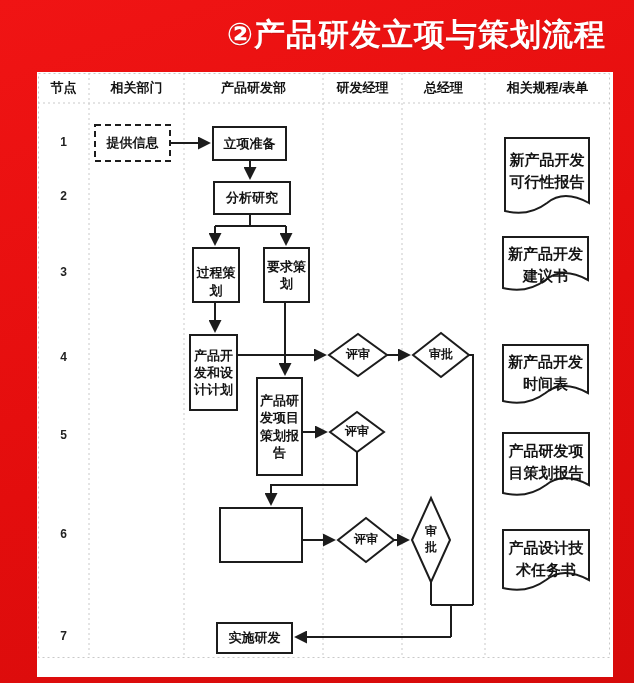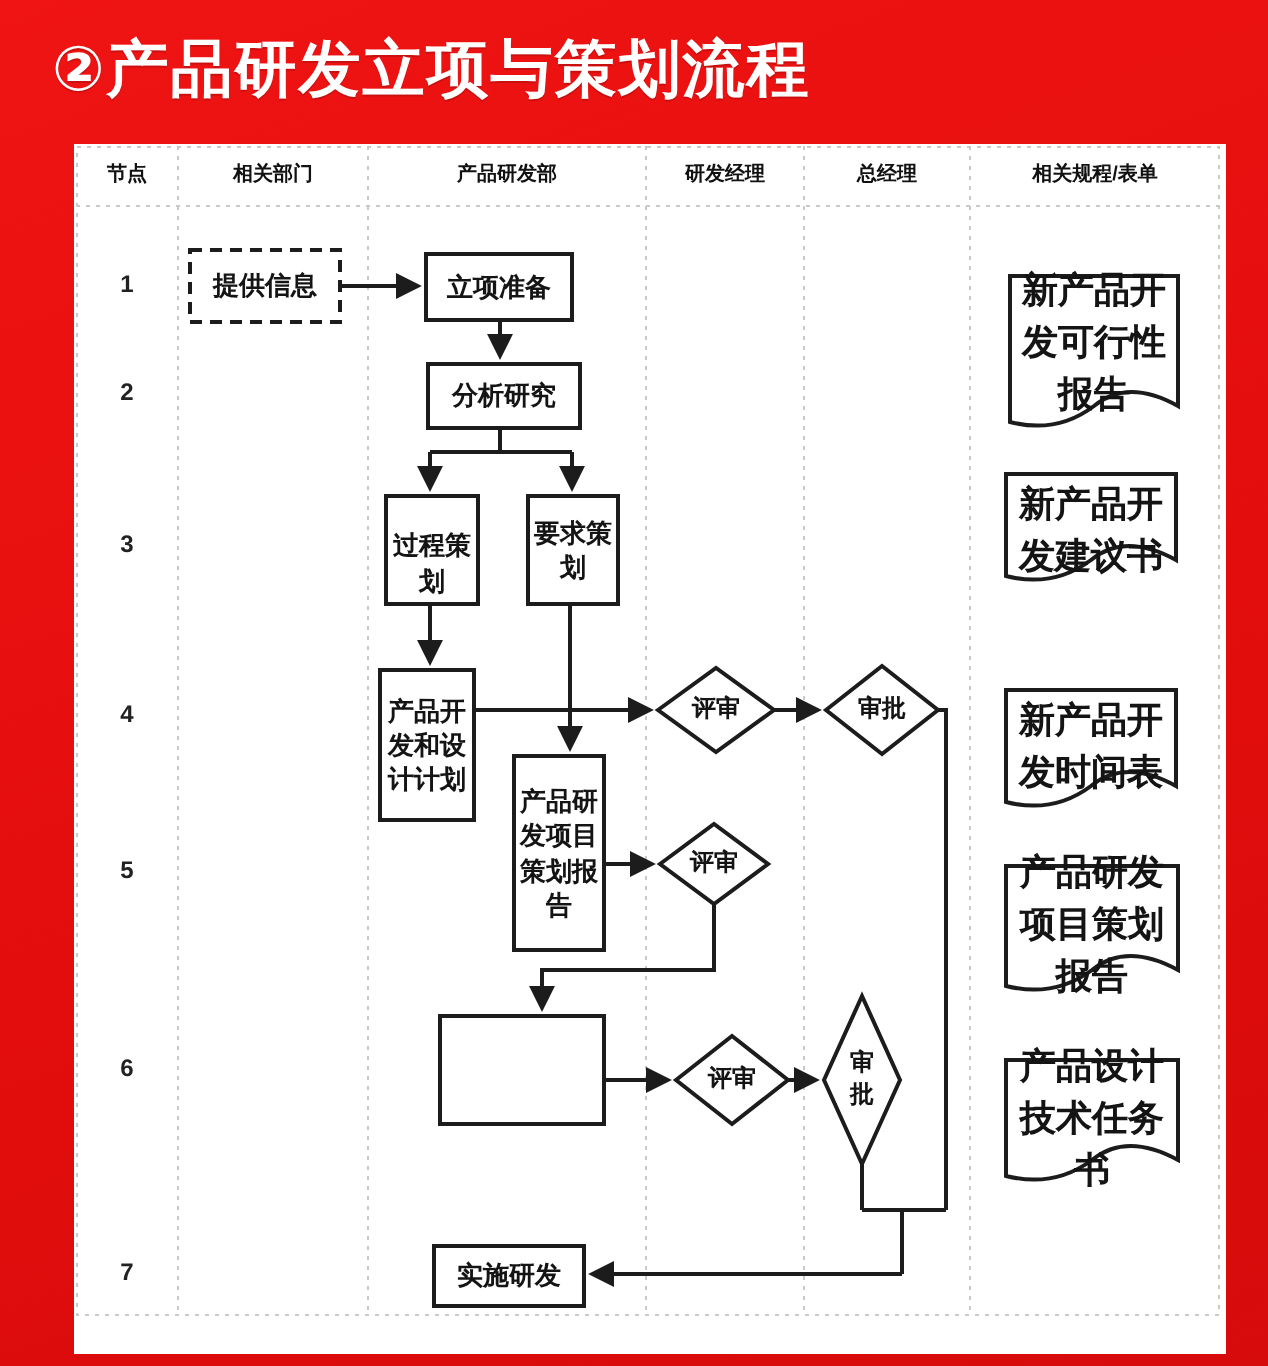--- a/index.html
+++ b/index.html
@@ -2,31 +2,31 @@
 <html><head>
 <meta charset="utf-8">
 <style>
   html,body{margin:0;padding:0;}
   body{width:634px;height:683px;overflow:hidden;
        font-family:"Liberation Sans","DejaVu Sans",sans-serif;}
   .canvas{position:relative;width:634px;height:683px;
           background:linear-gradient(160deg,#f01414 0%,#e30d0d 55%,#d60b0b 100%);}
   .page-title{position:absolute;left:26px;top:14px;width:580px;
               font-size:31px;font-weight:800;color:#ffffff;letter-spacing:1px;
-              text-shadow:0 1px 0 rgba(0,0,0,.15);white-space:nowrap;}
+              text-shadow:0 1px 0 rgba(0,0,0,.15);white-space:nowrap;text-align:right;}
   .table-area{position:absolute;left:37px;top:72px;width:576px;height:605px;
               background:#ffffff;}
   svg.layer{position:absolute;left:37px;top:72px;width:576px;height:605px;}
   .lbl{position:absolute;display:flex;align-items:center;justify-content:center;
        text-align:center;color:#141414;font-weight:600;font-size:13px;line-height:1.32;
        pointer-events:none;}
-  .hdr{font-weight:700;font-size:10px;color:#111;}
+  .hdr{font-weight:700;font-size:13px;color:#111;}
   .num{font-weight:600;font-size:12px;color:#222;}
   .dlabel{font-size:12px;}
-  .doclabel{font-size:18px;line-height:1.45;}
+  .doclabel{font-size:15px;line-height:1.45;}
 </style>
 </head>
 <body>
 
 <div class="canvas">
 
   <div class="page-title">②产品研发立项与策划流程</div>
 
   <div class="table-area"></div>
 

